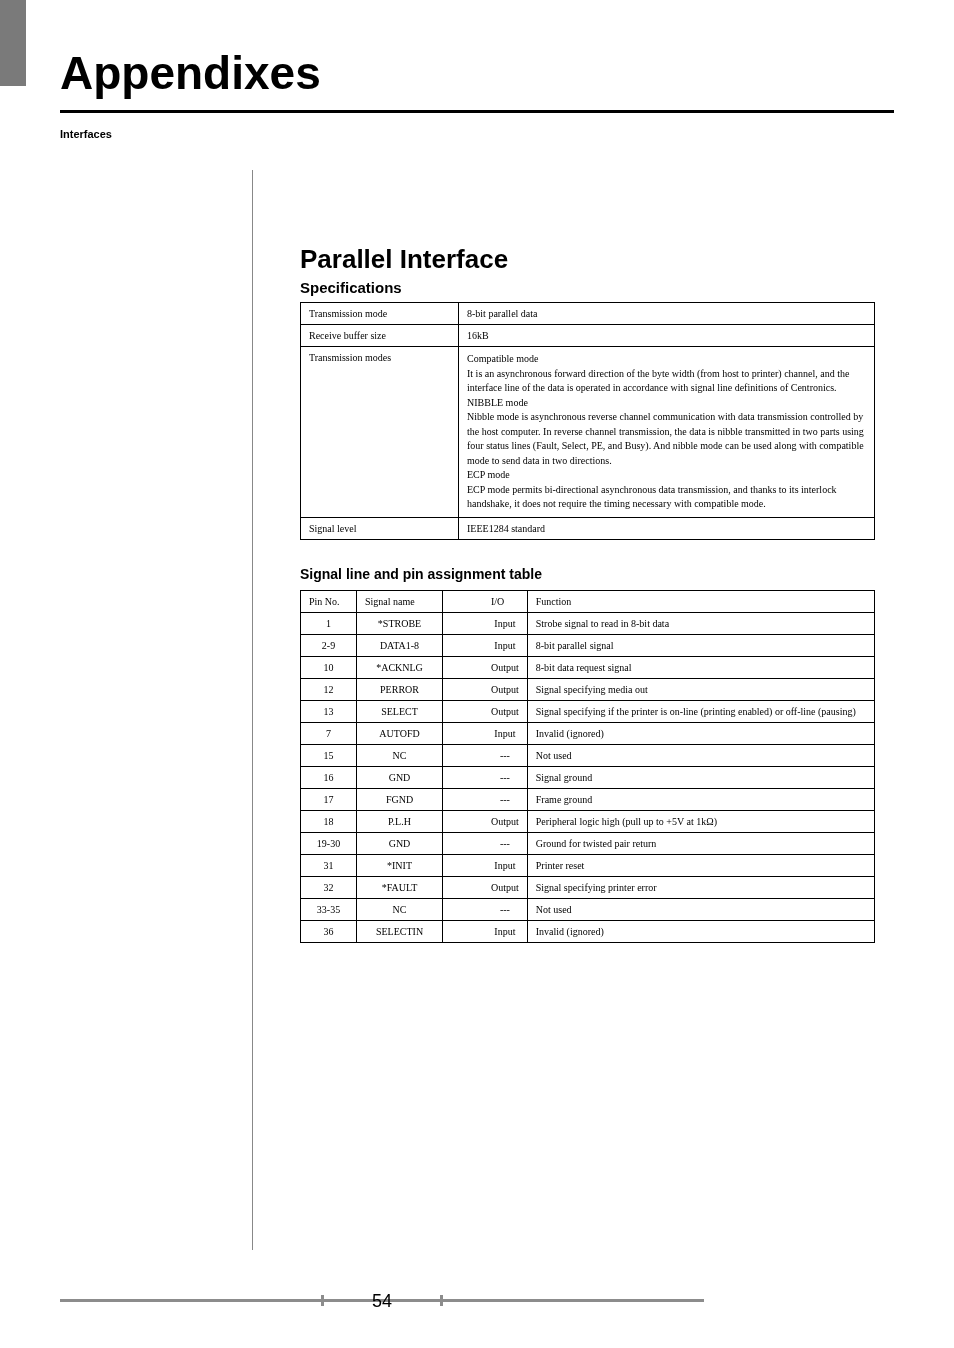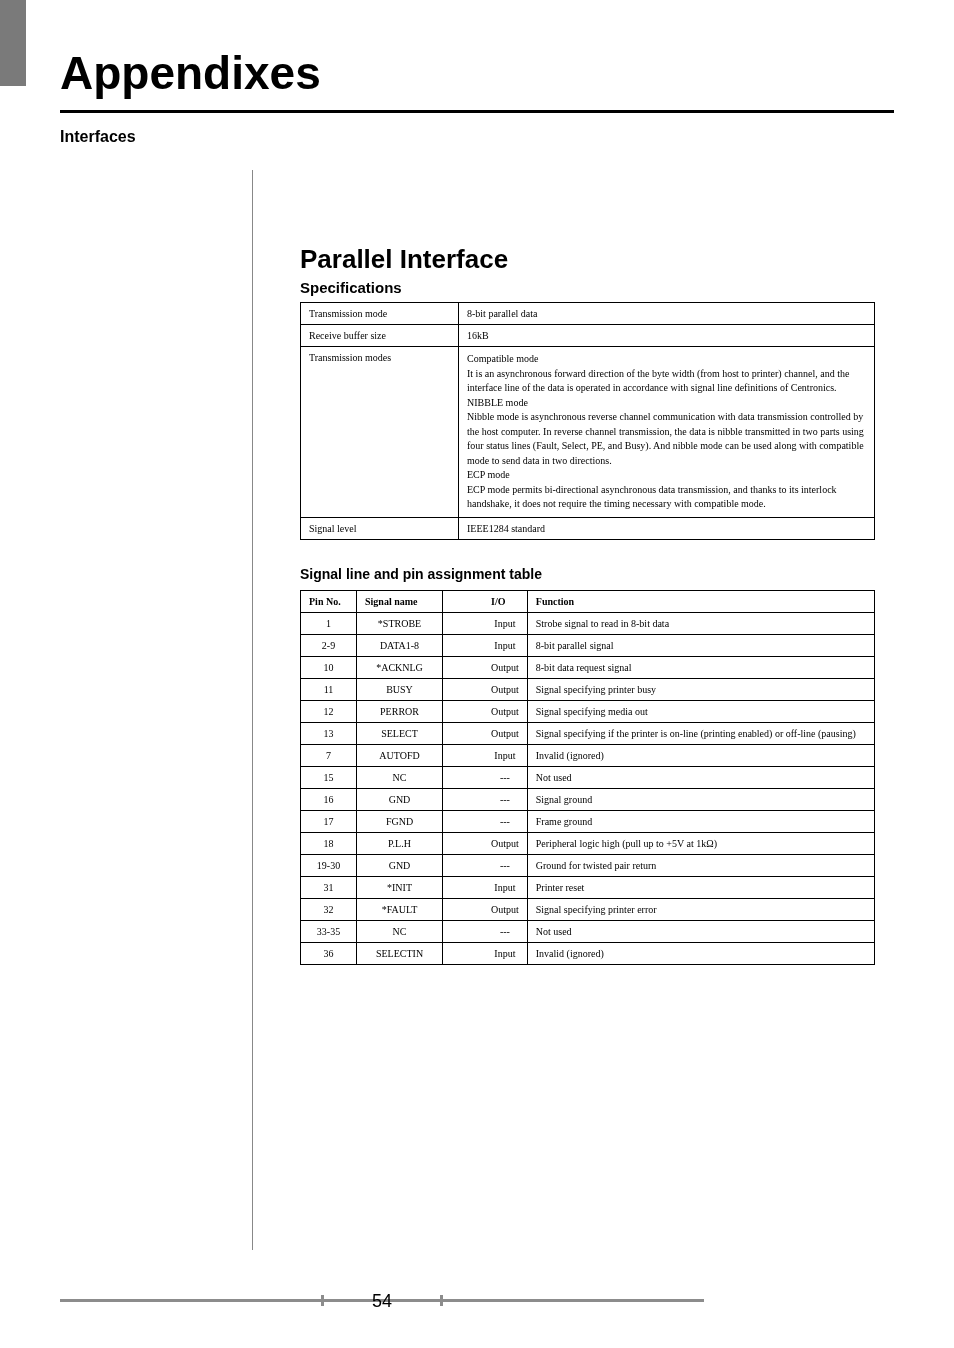--- a/index.html
+++ b/index.html
@@ -1,31 +1,31 @@
 <!DOCTYPE html>
 <html><head>
 <meta charset="utf-8">
 <style>
   * { margin: 0; padding: 0; box-sizing: border-box; }
   html, body { width: 954px; height: 1348px; background: #fff; font-family: "Times New Roman", Georgia, serif; color: #000; }
   .page { position: relative; width: 764px; height: 1348px; }
   .edge-tab { position: absolute; left: 0; top: 0; width: 26px; height: 86px; background: #7a7a7a; }
   .chapter-title { position: absolute; left: 60px; top: 46px; font-size: 46px; font-weight: bold; font-family: "Helvetica Neue", Arial, sans-serif; }
   .rule-thick { position: absolute; left: 60px; top: 110px; width: 834px; height: 3px; background: #000; }
-  .margin-label { position: absolute; left: 60px; top: 128px; font-size: 16px; font-weight: bold; font-family: "Helvetica Neue", Arial, sans-serif; text-align: center; }
+  .margin-label { position: absolute; left: 60px; top: 128px; font-size: 11px; font-weight: bold; font-family: "Helvetica Neue", Arial, sans-serif; text-align: center; }
   .vrule { position: absolute; left: 252px; top: 170px; width: 1px; height: 1080px; background: #888; }
   .content { position: absolute; left: 300px; top: 244px; width: 594px; }
   .section-title { font-size: 26px; font-weight: bold; font-family: "Helvetica Neue", Arial, sans-serif; margin-bottom: 4px; }
   .sub-head { font-size: 15px; font-weight: bold; font-family: "Helvetica Neue", Arial, sans-serif; margin-bottom: 6px; }
   table { border-collapse: collapse; width: 575px; font-size: 10px; }
   td, th { border: 1px solid #000; padding: 5px 8px; vertical-align: top; text-align: left; font-weight: normal; }
   .label-cell { width: 158px; }
   .modes-cell p { margin: 0; line-height: 1.45; }
   .modes-cell .mode-name { font-weight: normal; }
-  .pin-head { font-weight: bold; }
+  .pin-head { font-weight: normal; }
   .pin-table td.c { text-align: center; }
   .pin-table .col-pin { width: 56px; }
   .pin-table .col-sig { width: 86px; }
   .pin-table .col-io { width: 60px; padding-left: 48px; }
   .sig-head { font-family: "Helvetica Neue", Arial, sans-serif; font-weight: bold; font-size: 14px; margin: 26px 0 8px 0; }
   .footer-rule-l { position: absolute; left: 60px; bottom: 46px; width: 380px; height: 3px; background: #8c8c8c; }
   .footer-rule-r { position: absolute; right: 60px; bottom: 46px; width: 380px; height: 3px; background: #8c8c8c; }
   .footer-tick-l { position: absolute; left: 440px; bottom: 42px; width: 3px; height: 11px; background: #8c8c8c; }
   .footer-tick-r { position: absolute; right: 440px; bottom: 42px; width: 3px; height: 11px; background: #8c8c8c; }
   .page-num { position: absolute; left: 0; right: 0; bottom: 36px; text-align: center; font-size: 18px; font-family: "Helvetica Neue", Arial, sans-serif; }
@@ -94,26 +94,20 @@
             <td class="c col-pin">2-9</td>
             <td class="c col-sig">DATA1-8</td>
             <td class="c col-io">Input</td>
             <td>8-bit parallel signal</td>
           </tr>
           <tr>
             <td class="c col-pin">10</td>
             <td class="c col-sig">*ACKNLG</td>
             <td class="c col-io">Output</td>
             <td>8-bit data request signal</td>
-          </tr>
-          <tr>
-            <td class="c col-pin">11</td>
-            <td class="c col-sig">BUSY</td>
-            <td class="c col-io">Output</td>
-            <td>Signal specifying printer busy</td>
           </tr>
           <tr>
             <td class="c col-pin">12</td>
             <td class="c col-sig">PERROR</td>
             <td class="c col-io">Output</td>
             <td>Signal specifying media out</td>
           </tr>
           <tr>
             <td class="c col-pin">13</td>
             <td class="c col-sig">SELECT</td>

